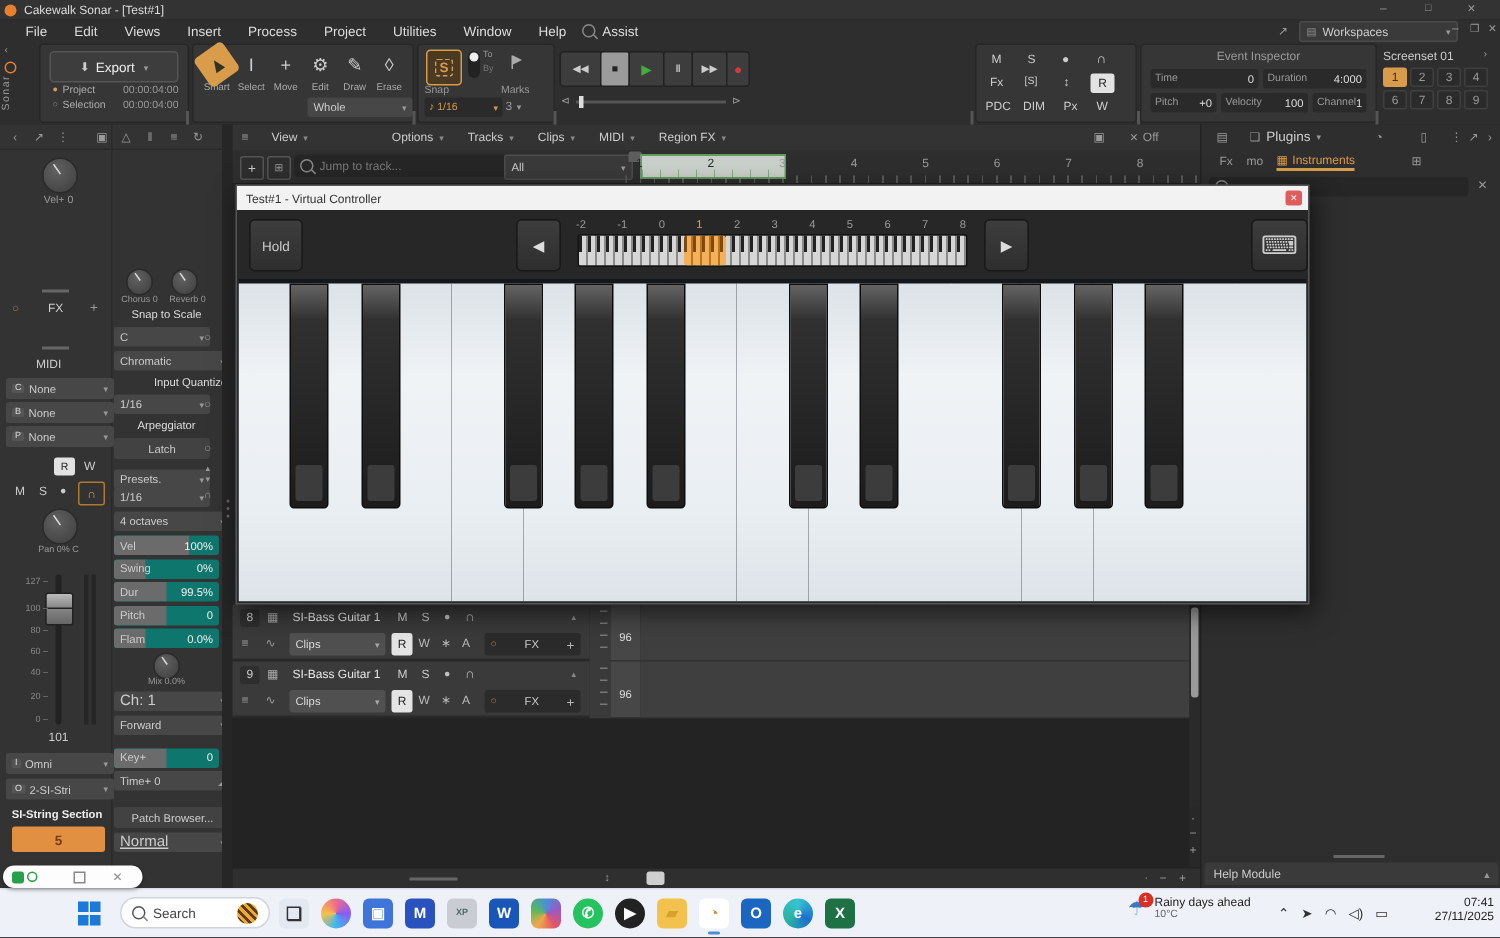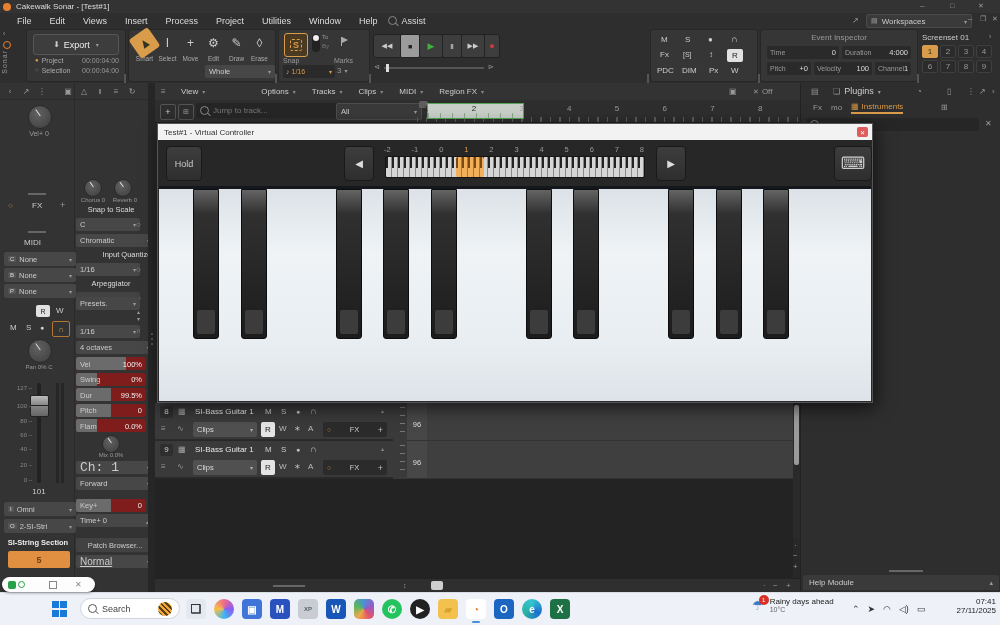--- a/index.html
+++ b/index.html
@@ -32,21 +32,21 @@
     background:repeating-linear-gradient(90deg,#7c4a10 0 2px,rgba(0,0,0,0) 2px 6px) top/100% 55% no-repeat,
                repeating-linear-gradient(90deg,#f2b05a 0 5px,#bd751d 5px 6px);}
   .vcbtn{position:absolute;background:linear-gradient(180deg,#3d3d3d,#2e2e2e);border:1px solid #191919;border-radius:4px;
     display:flex;align-items:center;justify-content:center;color:#ccc;}
   .tb-ic{width:20px;height:20px;border-radius:4px;display:flex;align-items:center;justify-content:center;
     font-size:10px;font-weight:bold;flex:0 0 auto;}
   .ic-copilot{background:conic-gradient(#f06a8a,#8a5cf5,#3db7f0,#f5c04a,#f06a8a);border-radius:50%;}
   .ic-paint{background:conic-gradient(#4a90d9,#9a59c4,#e0556a,#f0a84a,#58b85c,#4a90d9);border-radius:5px;}
   .ic-edge{background:conic-gradient(#35c3cf,#1b6fd0,#2bb3a3,#35c3cf);border-radius:50%;color:#fff;}
   .trayic{font-size:9px;color:#333;}
-  .slrow{position:relative;background:#7f1d1d;border-radius:2px;overflow:hidden;color:#ccc;}
+  .slrow{position:relative;background:#0f766e;border-radius:2px;overflow:hidden;color:#ccc;}
   .slfill{position:absolute;left:0;top:0;bottom:0;background:#6b6b6b;}
   .sllab{position:absolute;left:4px;top:50%;transform:translateY(-50%);font-size:7.5px;}
   .slval{position:absolute;right:4px;top:50%;transform:translateY(-50%);font-size:7.5px;color:#eee;}
   .ruler-num{position:absolute;top:4px;font-size:8px;color:#999;}
   .sscell{width:16px;height:13px;background:#2b2b2b;border:1px solid #3f3f3f;border-radius:2px;
     display:flex;align-items:center;justify-content:center;font-size:8px;color:#999;box-sizing:border-box;}
   .sscell.on{background:#d89c4a;color:#332;border-color:#d89c4a;}
 </style>
 </head>
 <body>
@@ -350,21 +350,21 @@
         <div class="dd" style="position: absolute; left: 0px; top: 58px; width: 56px; height: 13px;">
           <div style="font-size: 7.5px;">1/16</div>
           <div style="margin-left: auto; font-size: 6px; color: rgb(153, 153, 153);">▾</div>
         </div>
         <div style="position: absolute; left: 60px; top: 60px; font-size: 8px; color: rgb(153, 153, 153);">○</div>
         <div style="position: absolute; left: 0px; top: 74px; width: 70px; text-align: center; font-size: 7.5px; color: rgb(221, 221, 221);">Arpeggiator</div>
         <div class="dd" style="position: absolute; left: 0px; top: 87px; width: 56px; height: 14px; justify-content: center; background: rgb(66, 66, 66);">
           <div style="font-size: 7.5px;">Latch</div>
         </div>
         <div style="position: absolute; left: 60px; top: 89px; font-size: 8px; color: rgb(153, 153, 153);">○</div>
-        <div class="dd" style="position: absolute; left: 0px; top: 92px; width: 56px; height: 13px;">
+        <div class="dd" style="position: absolute; left: 0px; top: 108px; width: 56px; height: 13px;">
           <div style="font-size: 7.5px;">Presets.</div>
           <div style="margin-left: auto; font-size: 6px; color: rgb(153, 153, 153);">▾</div>
         </div>
         <div style="position: absolute; left: 61px; top: 103px; font-size: 6px; color: rgb(153, 153, 153);">▴</div>
         <div style="position: absolute; left: 61px; top: 110px; font-size: 6px; color: rgb(153, 153, 153);">▾</div>
         <div class="dd" style="position: absolute; left: 0px; top: 120px; width: 56px; height: 13px;">
           <div style="font-size: 7.5px;">1/16</div>
           <div style="margin-left: auto; font-size: 6px; color: rgb(153, 153, 153);">▾</div>
         </div>
         <div style="position: absolute; left: 60px; top: 122px; font-size: 7px; color: rgb(153, 153, 153);">∩</div>
@@ -393,21 +393,21 @@
           <div class="slval">0</div>
         </div>
         <div class="slrow" style="position: absolute; left: 0px; top: 214px; width: 70px; height: 13px;">
           <div class="slfill" style="width: 30%;"></div>
           <div class="sllab">Flam</div>
           <div class="slval">0.0%</div>
         </div>
         <div class="knob" style="position: absolute; left: 26px; top: 229.5px; width: 16px; height: 16px;"></div>
         <div style="position: absolute; left: 0px; top: 246.5px; width: 70px; text-align: center; font-size: 6px; color: rgb(153, 153, 153);">Mix 0.0%</div>
         <div class="dd" style="position: absolute; left: 0px; top: 255.5px; width: 70px; height: 13px;">
-          <div style="font-size: 13px; font-family: Liberation Mono, monospace;">Ch: 1</div>
+          <div style="font-size: 10px;">Ch: 1</div>
           <div style="margin-left: auto; font-size: 6px; color: rgb(153, 153, 153);">▾</div>
         </div>
         <div class="dd" style="position: absolute; left: 0px; top: 271.5px; width: 70px; height: 13px;">
           <div style="font-size: 7.5px;">Forward</div>
           <div style="margin-left: auto; font-size: 6px; color: rgb(153, 153, 153);">▾</div>
         </div>
         <div class="slrow" style="position: absolute; left: 0px; top: 293.5px; width: 70px; height: 13px;">
           <div class="slfill" style="width: 50%;"></div>
           <div class="sllab">Key+</div>
           <div class="slval">0</div>

